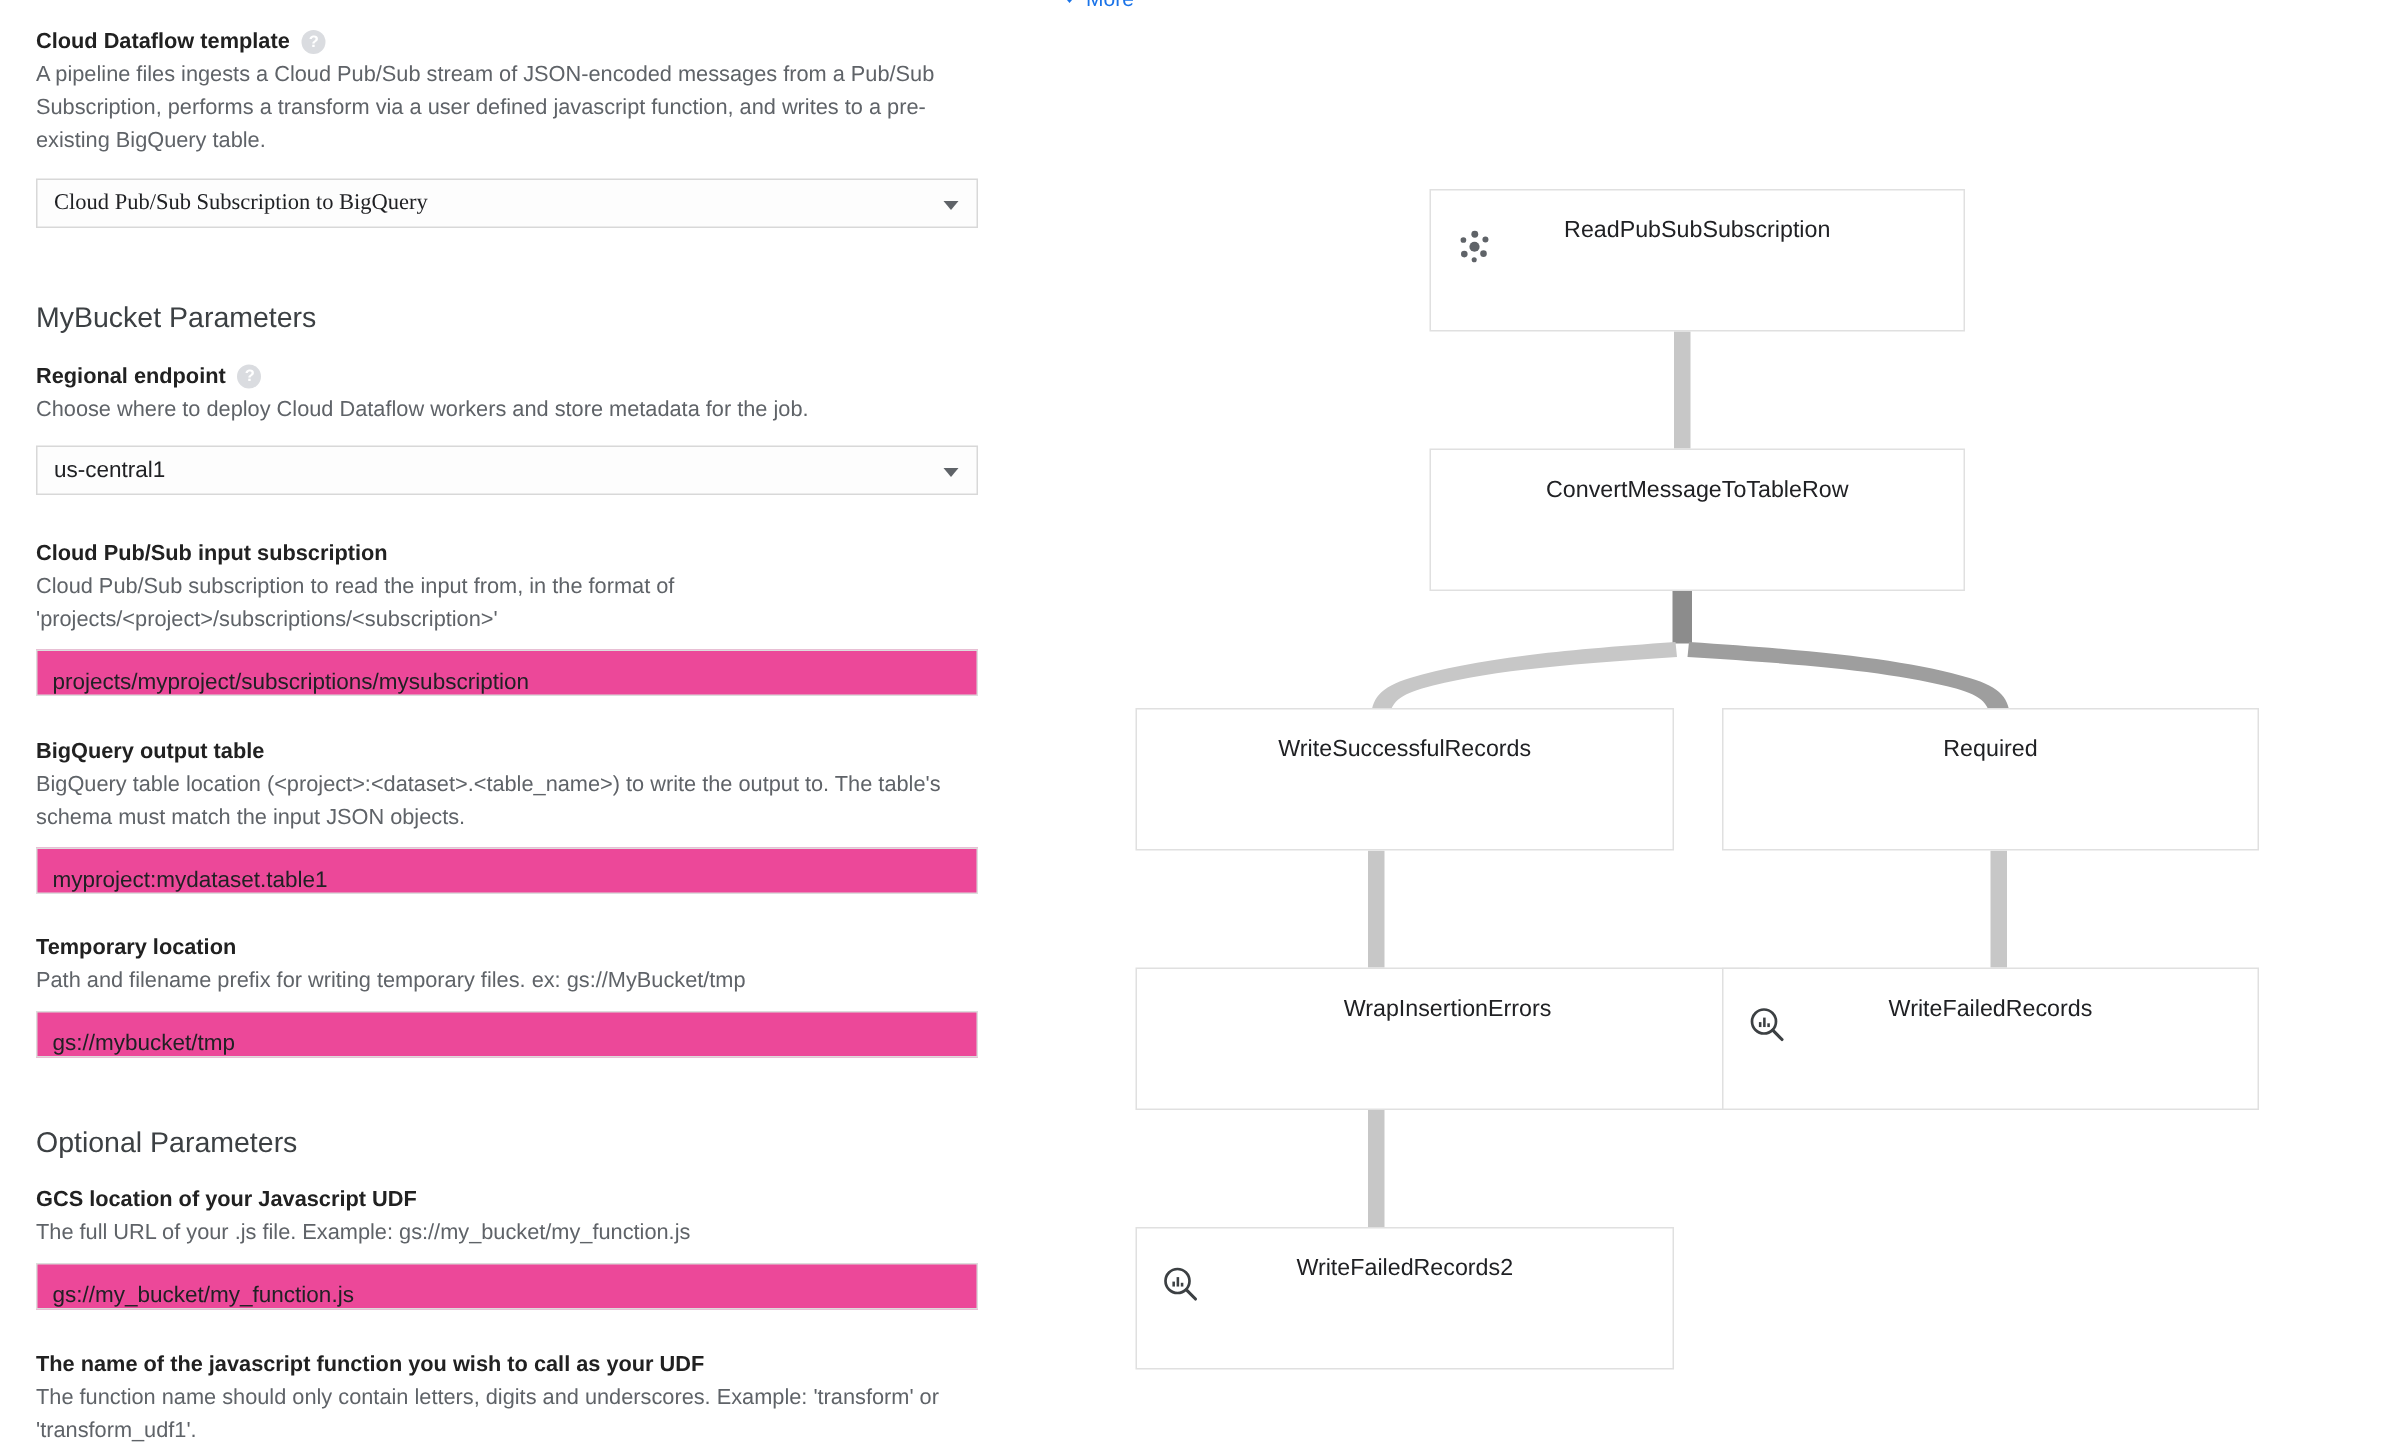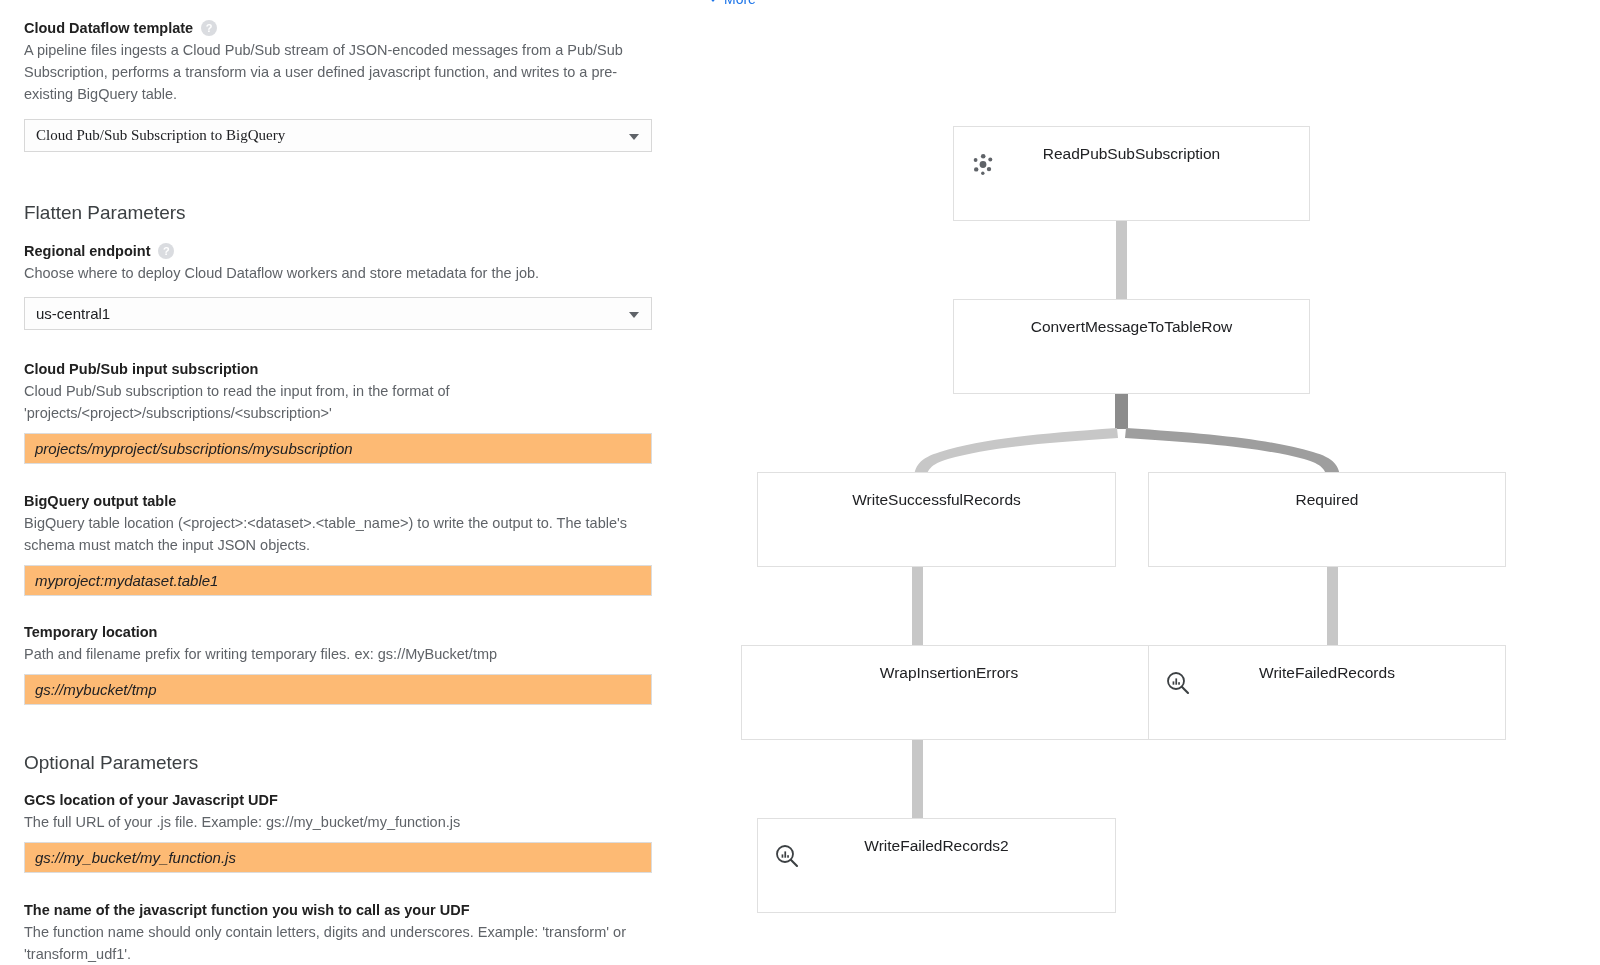--- a/index.html
+++ b/index.html
@@ -76,28 +76,27 @@
     margin-top: -2px;
     width: 0; height: 0;
     border-left: 5px solid transparent;
     border-right: 5px solid transparent;
     border-top: 6px solid #5f6368;
   }
 
   .text-box {
     height: 31px;
     border: 1px solid #dcdcdc;
-    background: #fdba74;
+    background: #ec4899;
     display: flex;
-    align-items: center;
+    align-items: flex-end;
     padding: 0 10px;
     font-size: 15px;
     color: #202124;
     width: 628px;
-    font-style: italic;
   }
 
   
   #graph-panel {
     position: absolute;
     left: 690px; top: 0;
     width: 910px; height: 965px;
   }
   #more-link {
     position: absolute;
@@ -156,21 +155,21 @@
         <span>Cloud Dataflow template</span>
         <span class="help-icon">?</span>
       </div>
       <p class="field-help">A pipeline files ingests a Cloud Pub/Sub stream of JSON-encoded messages from a Pub/Sub Subscription, performs a transform via a user defined javascript function, and writes to a pre-existing BigQuery table.</p>
       <div class="select-box" style="margin-top:14px;font-family:Liberation Serif, serif;">
         <span>Cloud Pub/Sub Subscription to BigQuery</span>
         <span class="select-caret"></span>
       </div>
     </div>
 
-    <h2 class="section-title" style="margin-top:49px;">Flatten Parameters</h2>
+    <h2 class="section-title" style="margin-top:49px;">MyBucket Parameters</h2>
 
     <div style="margin-top:17px;">
       <div class="field-label">
         <span>Regional endpoint</span>
         <span class="help-icon">?</span>
       </div>
       <p class="field-help">Choose where to deploy Cloud Dataflow workers and store metadata for the job.</p>
       <div class="select-box" style="margin-top:13px;">
         <span>us-central1</span>
         <span class="select-caret"></span>
@@ -273,21 +272,21 @@
     </div>
 
     <div class="node" style="left:263px; top:299px; width:357px; height:95px;">
       <div class="node-label">ConvertMessageToTableRow</div>
     </div>
 
     <div class="node" style="left:458px; top:472px; width:358px; height:95px;">
       <div class="node-label">Required</div>
     </div>
 
-    <div class="node" style="left:51px; top:645px; width:416px; height:95px;">
+    <div class="node" style="left:67px; top:645px; width:416px; height:95px;">
       <div class="node-label">WrapInsertionErrors</div>
     </div>
 
     <div class="node" style="left:458px; top:645px; width:358px; height:95px;">
       <div class="node-icon">
         <svg viewBox="0 0 26 26" width="26" height="26">
           <circle cx="11" cy="11" r="8" fill="none" stroke="#3c4043" stroke-width="1.8"></circle>
           <line x1="16.8" y1="16.8" x2="23" y2="23" stroke="#3c4043" stroke-width="2.1" stroke-linecap="round"></line>
           <rect x="7.6" y="11.4" width="1.7" height="3.3" fill="#3c4043"></rect>
           <rect x="10.4" y="8.4" width="1.7" height="6.3" fill="#3c4043"></rect>

